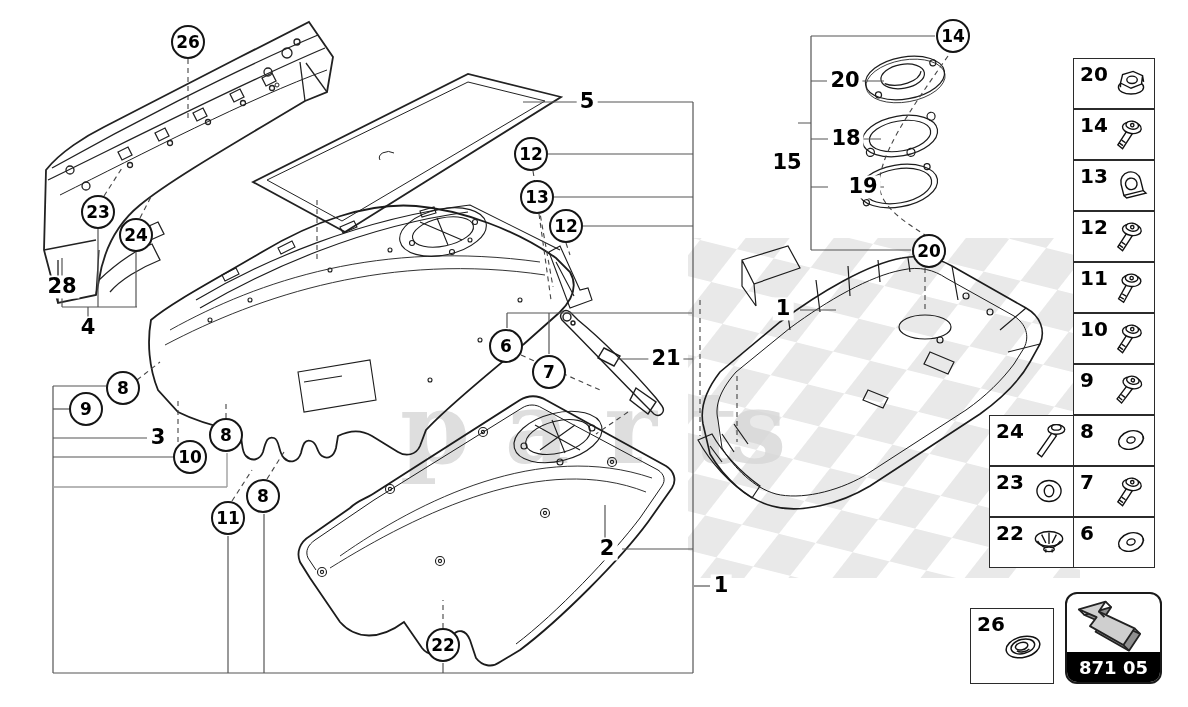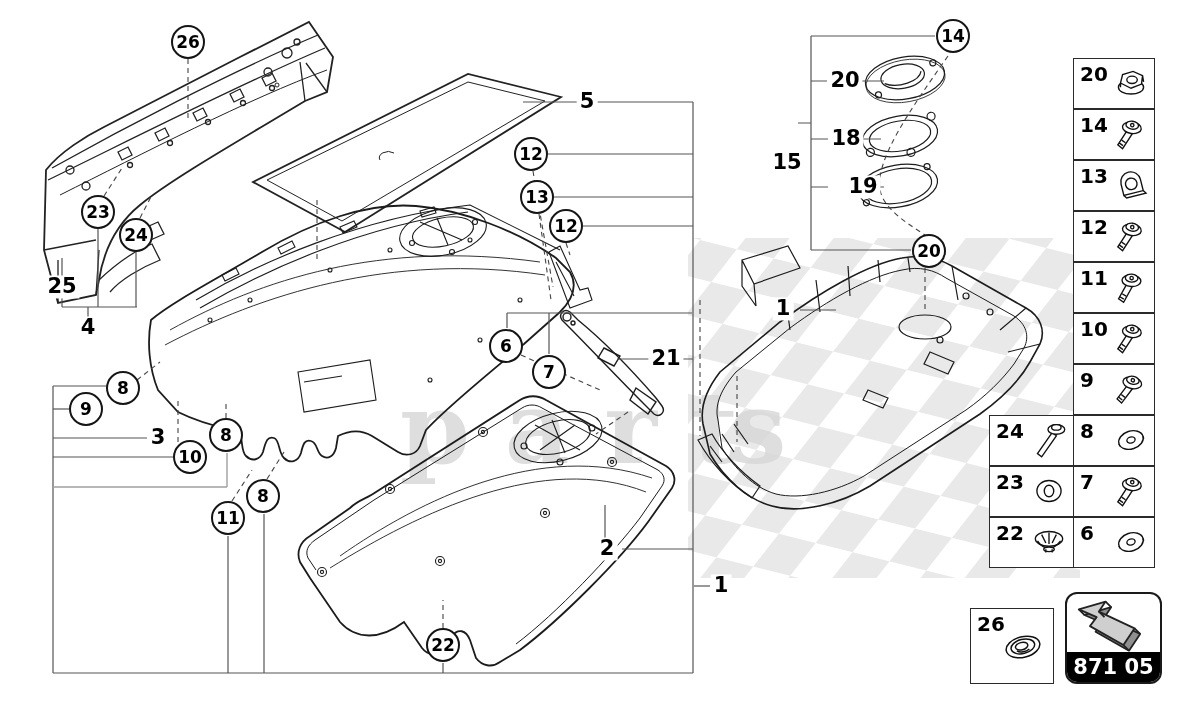--- a/index.html
+++ b/index.html
@@ -24,21 +24,21 @@
         box-sizing:border-box;z-index:5;}
   .cellL{position:absolute;width:85px;height:51px;border:1.5px solid #2b2b2b;background:#fff;
         box-sizing:border-box;z-index:5;}
   .cnum{position:absolute;left:6px;top:3px;font-size:20px;font-weight:bold;color:#000;}
   .cico{position:absolute;right:1px;top:3px;}
   #box26{position:absolute;left:970px;top:608px;width:84px;height:76px;border:1.5px solid #2b2b2b;
          background:#fff;box-sizing:border-box;z-index:5;}
   #codebox{position:absolute;left:1065px;top:592px;width:97px;height:92px;border:2px solid #1a1a1a;
            border-radius:12px;background:#fff;box-sizing:border-box;z-index:5;overflow:hidden;}
   #codeband{position:absolute;left:0;right:0;bottom:0;height:30px;background:#000;color:#fff;
-            display:flex;align-items:center;justify-content:center;font-size:21px;font-weight:bold;}
+            display:flex;align-items:center;justify-content:center;font-size:18px;font-weight:bold;}
 </style>
 </head>
 <body>
 
 <div id="stage">
 
   <div class="wm-tag" style="left:400px;color:#dedede;">p  a  r  t</div>
   <div class="wm-tag" style="left:730px;color:#dedede;">s</div>
 
   <svg id="art" width="1188" height="707" viewBox="0 0 1188 707">
@@ -246,21 +246,21 @@
   <div class="co" style="left:211px;top:501px;">11</div>
   <div class="co" style="left:246px;top:479px;">8</div>
   <div class="co" style="left:426px;top:628px;">22</div>
   <div class="co" style="left:936px;top:19px;">14</div>
   <div class="co" style="left:912px;top:234px;">20</div>
 
   <div class="tl" style="left:587px;top:102px;">5</div>
   <div class="tl" style="left:666px;top:359px;">21</div>
   <div class="tl" style="left:607px;top:549px;">2</div>
   <div class="tl" style="left:721px;top:586px;">1</div>
-  <div class="tl" style="left:62px;top:287px;">25</div>
+  <div class="tl" style="left:62px;top:287px;">28</div>
   <div class="tl" style="left:88px;top:328px;">4</div>
   <div class="tl" style="left:158px;top:438px;">3</div>
   <div class="tl" style="left:787px;top:123px;margin-top:40px;">15</div>
   <div class="tl" style="left:783px;top:309px;">1</div>
   <div class="tl" style="left:845px;top:81px;">20</div>
   <div class="tl" style="left:846px;top:139px;">18</div>
   <div class="tl" style="left:846px;top:187px;margin-left:17px;">19</div>
 
   <div class="cell" style="left:1073px;top:58px;">
     <span class="cnum">20</span>

